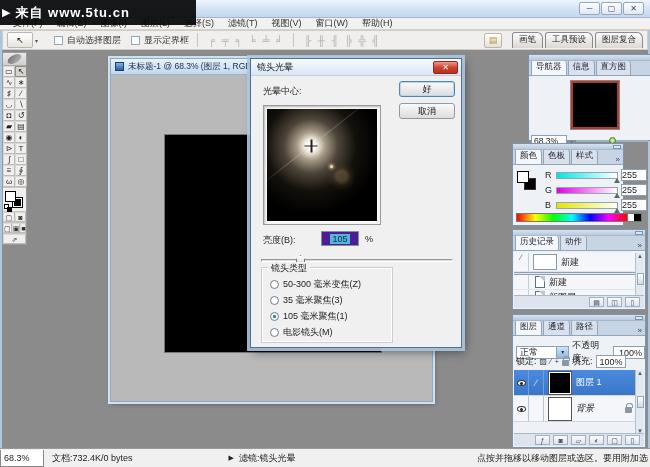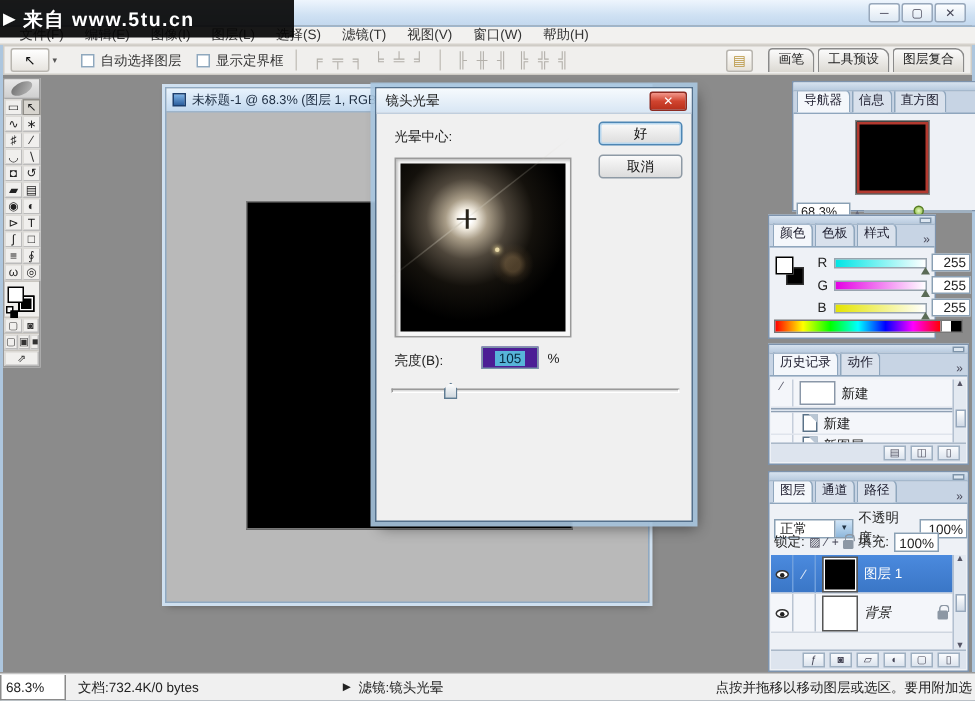--- a/index.html
+++ b/index.html
@@ -138,21 +138,21 @@
   .col-sw .f { position:absolute; left:0; top:0; width:12px; height:12px; background:#fff; border:1px solid #000; z-index:2; }
   .col-sw .b { position:absolute; left:7px; top:7px; width:12px; height:12px; background:#000; border:1px solid #333; }
   .chan { position:absolute; left:32px; display:flex; align-items:center; gap:3px; }
   .chan .lbl { width:8px; color:#222; }
   .chan .bar { width:62px; height:7px; border:1px solid #98a4ae; position:relative; }
   .chan .bar i { position:absolute; right:-3px; bottom:-5px; width:0; height:0; display:block;
       border-left:3px solid transparent; border-right:3px solid transparent; border-bottom:5px solid #5a6b56; }
   .bar.r { background:linear-gradient(90deg,#00e5e5,#fff); }
   .bar.g { background:linear-gradient(90deg,#e400e4,#fff); }
   .bar.b { background:linear-gradient(90deg,#e4e400,#fff); }
-  .chan .val { width:26px; height:12px; background:#fff; border:1px solid #8aa0b4; text-align:right; padding-right:2px; line-height:11px; }
+  .chan .val { width:26px; height:12px; background:#fff; border:1px solid #8aa0b4; padding-right:2px; line-height:11px; }
   .spectrum { left:3px; top:69px; width:126px; height:9px; border:1px solid #777; display:flex; }
   .spectrum .ramp { flex:1; background:linear-gradient(90deg,#f00,#ff0,#0f0,#0ff,#00f,#f0f,#f00); }
   .spectrum .w { width:7px; background:#fff; border-left:1px solid #777; }
   .spectrum .k { width:7px; background:#000; }
 
   
   .hist-row { position:absolute; left:1px; width:122px; display:flex; align-items:center; background:#f4f6fa; border-bottom:1px solid #dfe4ec; }
   .hist-cell { width:15px; align-self:stretch; border-right:1px solid #c5cedb; text-align:center; color:#556; font-size:8px; }
   .hist-thumb { width:24px; height:16px; background:#fff; border:1px solid #8a97a8; margin:0 4px; }
   .doc-ico { width:10px; height:12px; background:#fff; border:1px solid #5a7288; margin:0 4px 0 6px; position:relative; }
@@ -335,20 +335,39 @@
     <div class="abs bright-input">
       <span>105</span>
     </div>
     <div class="abs dlg-label" style="left:114px; top:175px;">%</div>
 
     <div class="abs slider">
       <span class="track"></span>
       <span class="thumb"></span>
     </div>
 
+    <div class="abs groupbox">
+      <span class="grouplabel">镜头类型</span>
+      <span class="radio-row" style="top:10px;">
+        <span class="radio"></span>
+        <span>50-300 毫米变焦(Z)</span>
+      </span>
+      <span class="radio-row" style="top:26px;">
+        <span class="radio"></span>
+        <span>35 毫米聚焦(3)</span>
+      </span>
+      <span class="radio-row" style="top:42px;">
+        <span class="radio sel"></span>
+        <span>105 毫米聚焦(1)</span>
+      </span>
+      <span class="radio-row" style="top:58px;">
+        <span class="radio"></span>
+        <span>电影镜头(M)</span>
+      </span>
+    </div>
 
     <div class="abs dlg-btn ok" style="top:22px;">好</div>
     <div class="abs dlg-btn" style="top:44px;">取消</div>
   </div>
 
   <div class="abs pal" style="left:512px; top:54px; width:134px; height:87px;margin-left:16px;">
     <div class="pal-grip">
         <i></i>
       </div>
     <div class="pal-tabs">

